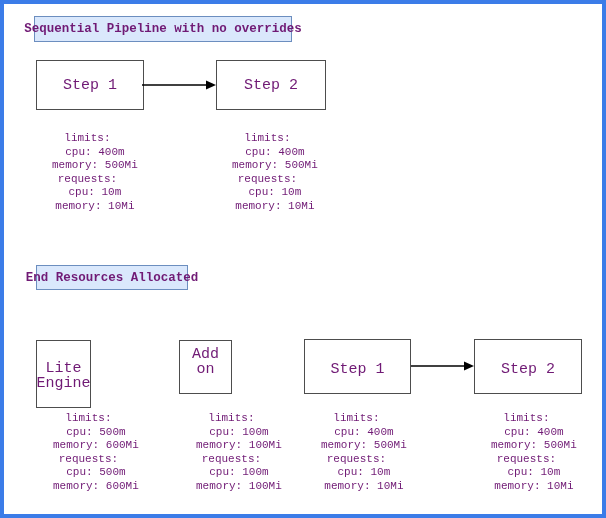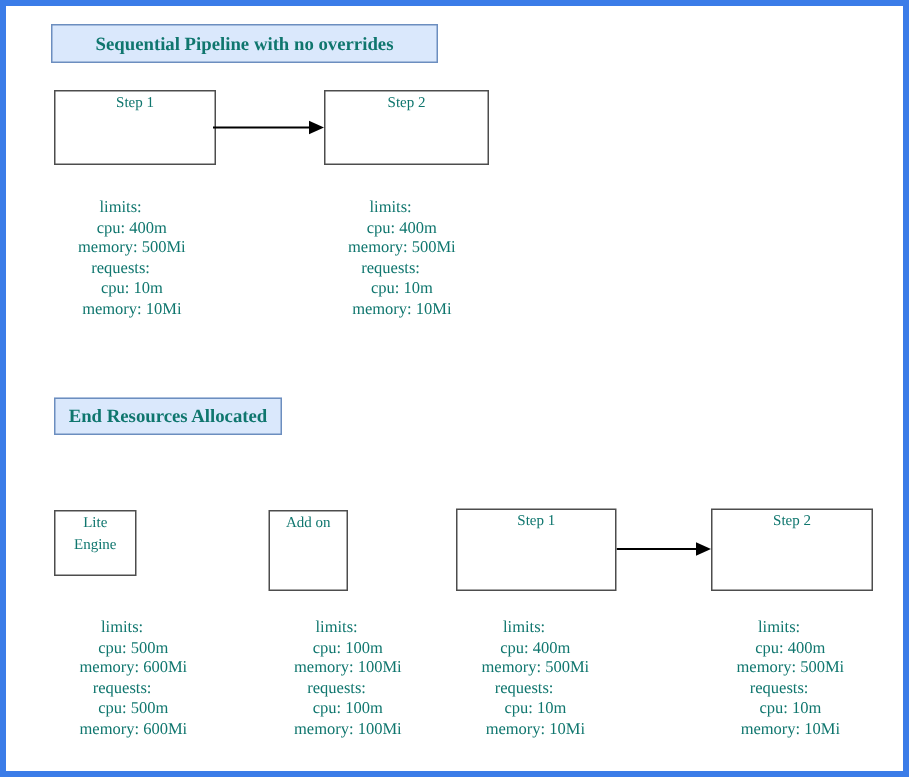--- a/index.html
+++ b/index.html
@@ -3,48 +3,48 @@
 <meta charset="utf-8">
 <style>
   html, body { margin: 0; padding: 0; background: #ffffff; }
   .frame {
     position: relative;
     width: 606px;
     height: 518px;
     box-sizing: border-box;
     border: 4px solid #3b7ce8;
     background: #ffffff;
-    font-family: Liberation Serif, serif;
-    color: #0f766e;
+    font-family: Liberation Mono, monospace;
+    color: #701a75;
     overflow: hidden;
   }
   .title-box {
     position: absolute;
     box-sizing: border-box;
     background: #dae8fc;
     border: 1px solid #6c8ebf;
     display: flex;
     align-items: center;
     justify-content: center;
     font-weight: bold;
     font-size: 12.5px;
     white-space: nowrap;
   }
   .node {
     position: absolute;
     box-sizing: border-box;
     background: #ffffff;
     border: 1px solid #4d4d4d;
     display: flex;
-    align-items: flex-start;
+    align-items: flex-end;
     justify-content: center;
     text-align: center;
-    font-size: 10px;
+    font-size: 15px;
     line-height: 15px;
-    padding: 0 6px;
+    padding: 16px 6px;
   }
   .arrow { position: absolute; }
   .res-block {
     position: absolute;
     font-size: 11px;
     line-height: 13.5px;
     white-space: nowrap;
     text-align: center;
   }
   .res-line.indent { padding-left: 15px; }
@@ -86,21 +86,21 @@
     <div class="res-line indent">memory: 500Mi</div>
     <div class="res-line">requests:</div>
     <div class="res-line indent">cpu: 10m</div>
     <div class="res-line indent">memory: 10Mi</div>
   </div>
 
   <div class="title-box" style="left:32px; top:261px; width:152px; height:25px;">
     <span>End Resources Allocated</span>
   </div>
 
-  <div class="node" style="left:32px; top:336px; width:55px; height:44px;">
+  <div class="node" style="left:32px; top:336px; width:55px; height:68px;">
     <span>Lite Engine</span>
   </div>
 
   <div class="node" style="left:175px; top:336px; width:53px; height:54px;">
     <span>Add on</span>
   </div>
 
   <div class="node" style="left:300px; top:335px; width:107px; height:55px;">
     <span>Step 1</span>
   </div>

